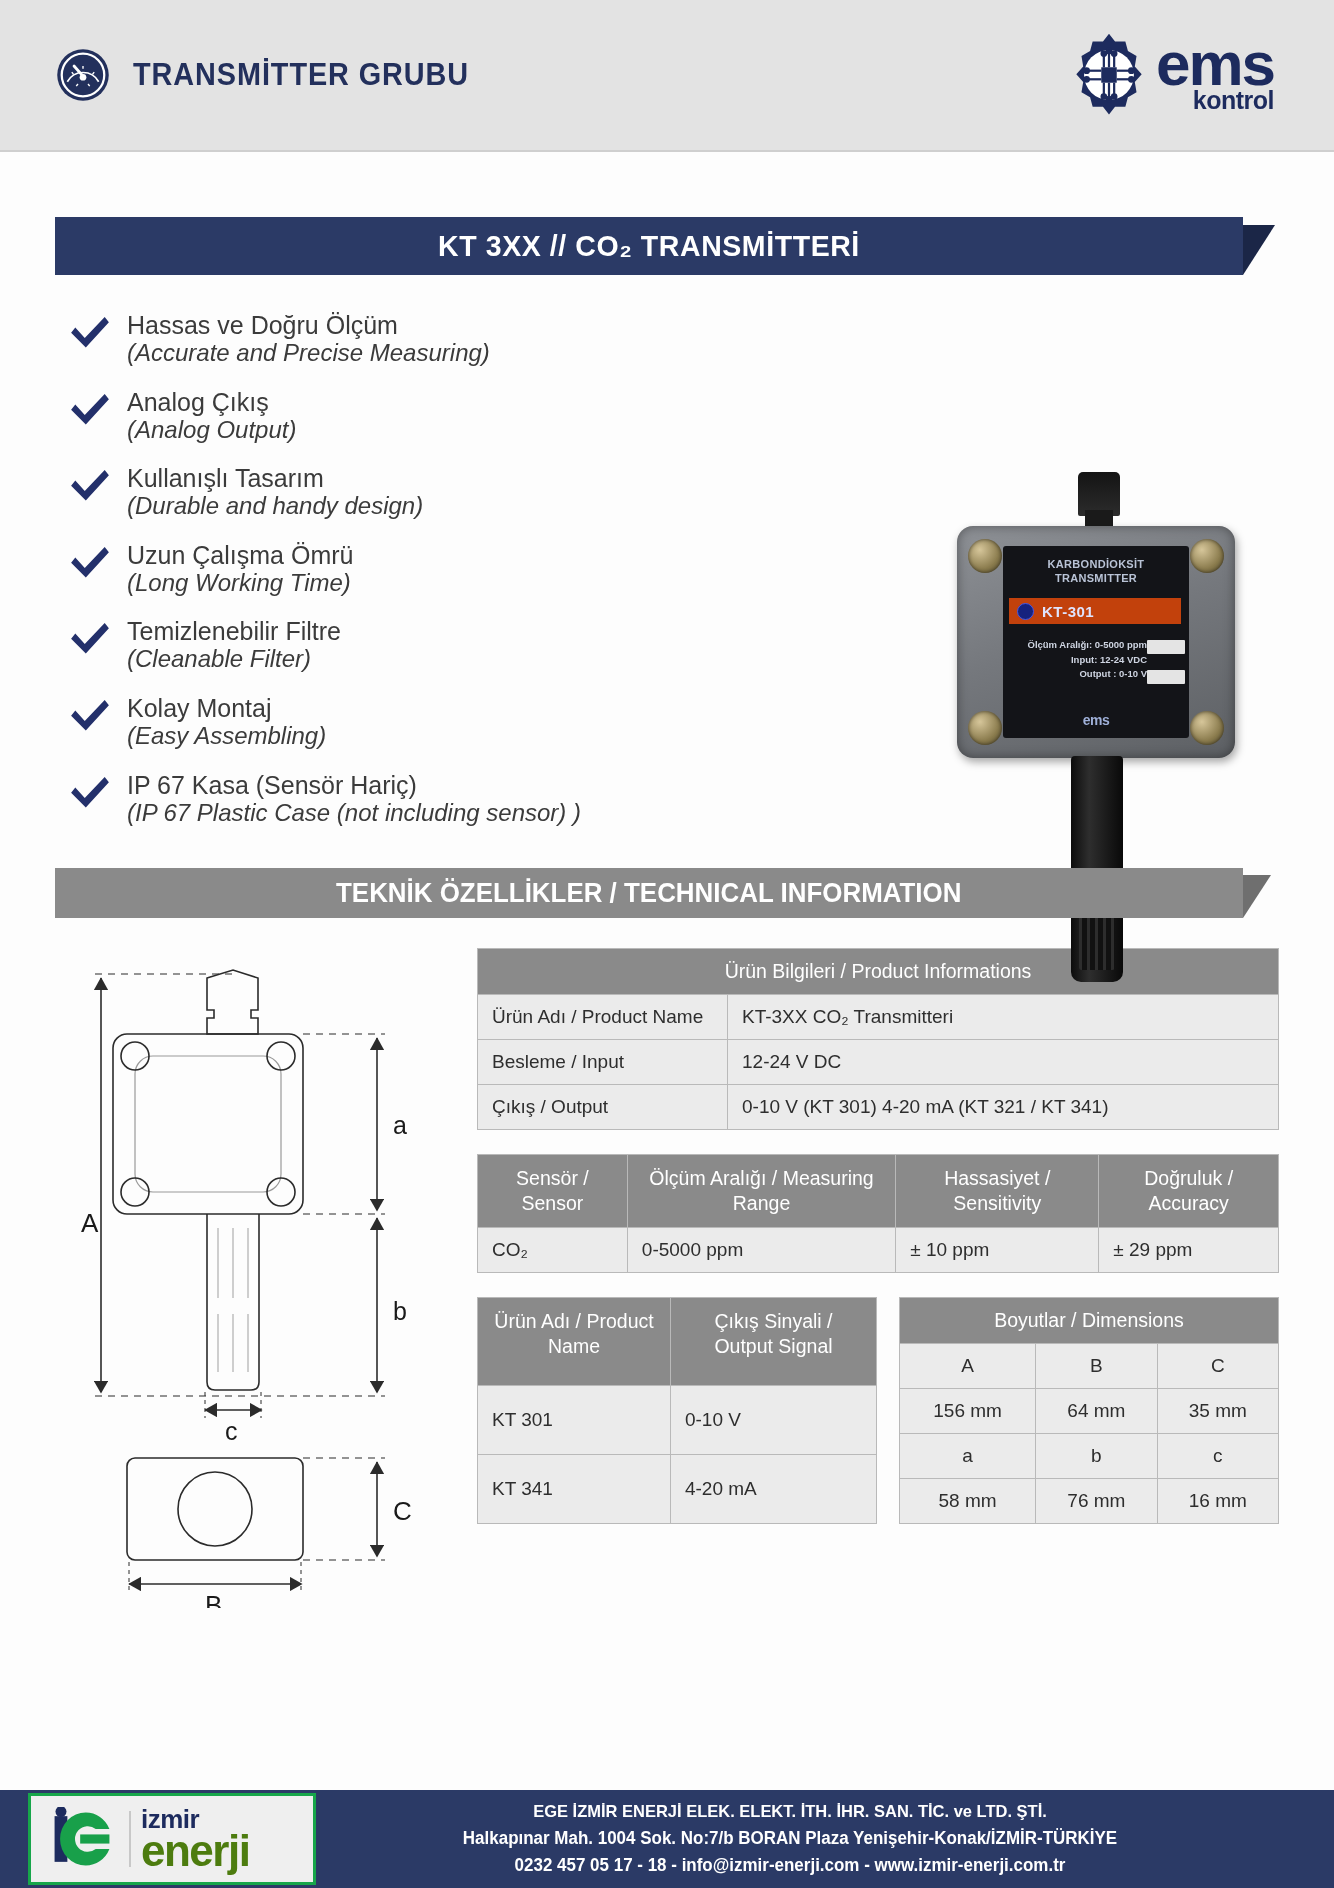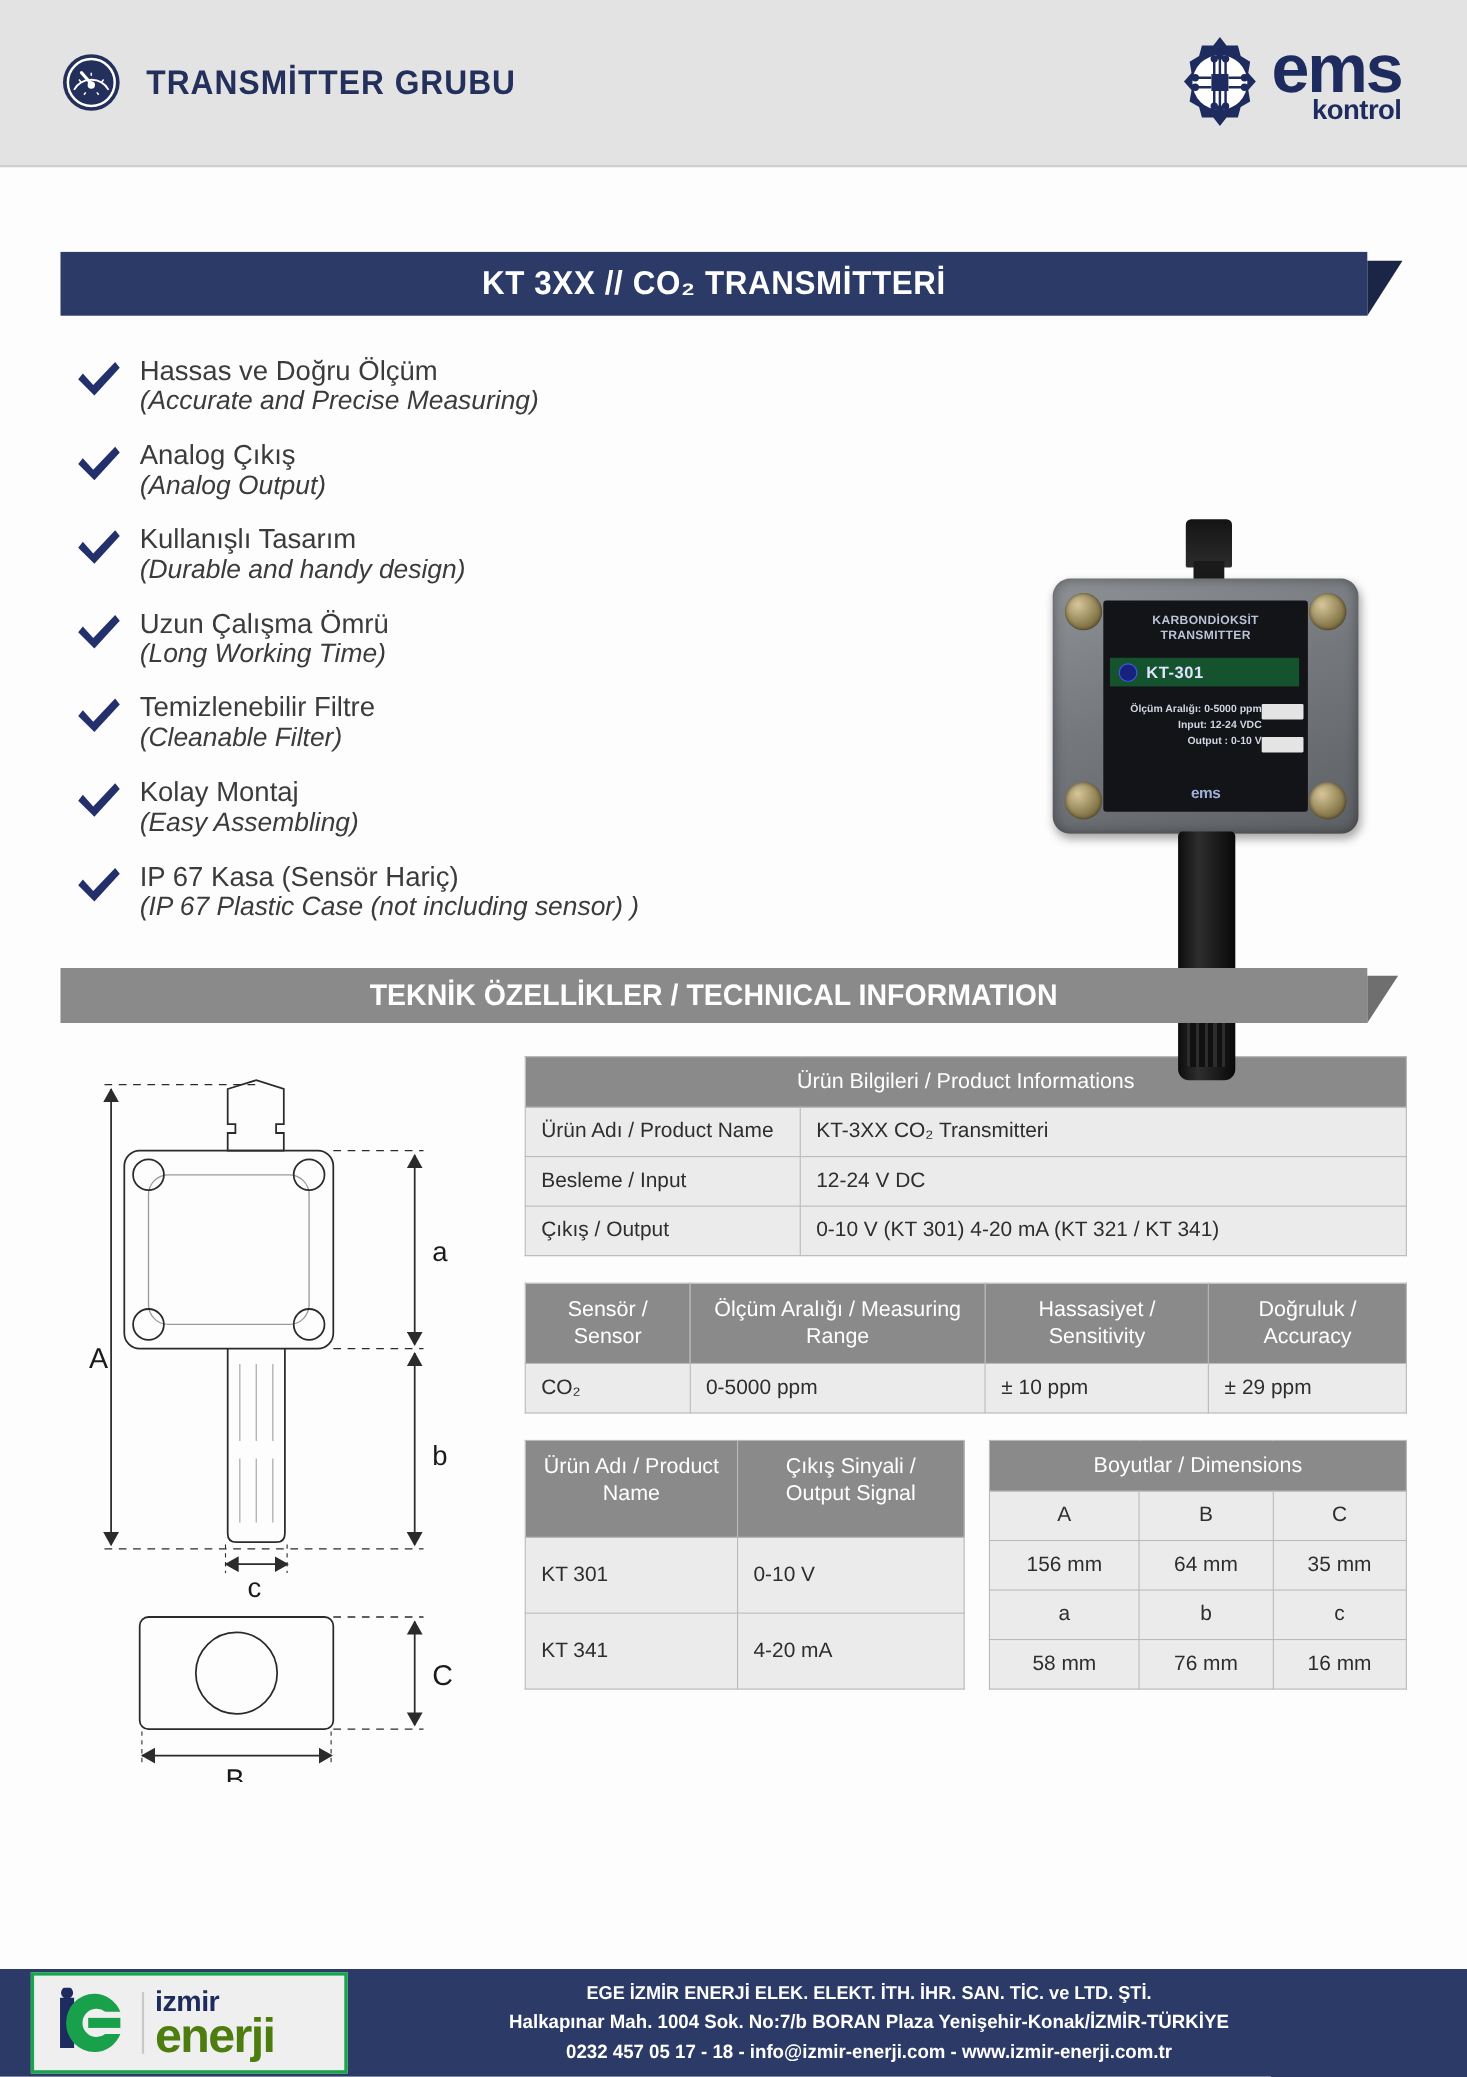--- a/index.html
+++ b/index.html
@@ -53,21 +53,21 @@
   .ems-main {
     font-size: 62px; font-weight: 800; color: #1d2b5e;
     letter-spacing: -2px;
   }
   .ems-sub {
     font-size: 25px; font-weight: 700; color: #1d2b5e;
     align-self: flex-end; letter-spacing: -.5px;
   }
 
   
-  .body-area { position: relative; flex: 1 1 auto; padding: 17px 55px; }
+  .body-area { position: relative; flex: 1 1 auto; padding: 5px 55px; }
 
   
   .title-banner-wrap { position: relative; margin-top: 60px; height: 66px; }
   .title-banner {
     position: absolute; left: 0; top: 0;
     width: 1188px; height: 58px;
     background: #2b3a66;
     display: flex; align-items: center; justify-content: center;
   }
   .title-banner-fold {
@@ -138,21 +138,21 @@
   .screw.br { right: 11px; bottom: 13px; }
   .lbl-title {
     position: absolute; top: 12px; left: 0; right: 0;
     text-align: center; color: #b9c3d6;
     font-size: 11px; font-weight: 700; line-height: 1.25;
     letter-spacing: .3px;
   }
   .lbl-model-bar {
     position: absolute; top: 52px; left: 6px;
     width: 172px; height: 26px;
-    background: #14532d;
+    background: #c2410c;
     display: flex; align-items: center; padding-left: 8px; gap: 8px;
   }
   .lbl-model-dot {
     width: 17px; height: 17px; border-radius: 50%;
     background: #16227e; border: 1px solid #4458e8;
   }
   .lbl-model-text { color: #dfe4ff; font-size: 15px; font-weight: 700; letter-spacing: .5px; }
   .lbl-specs {
     position: absolute; top: 92px; left: 4px;
     width: 178px;

